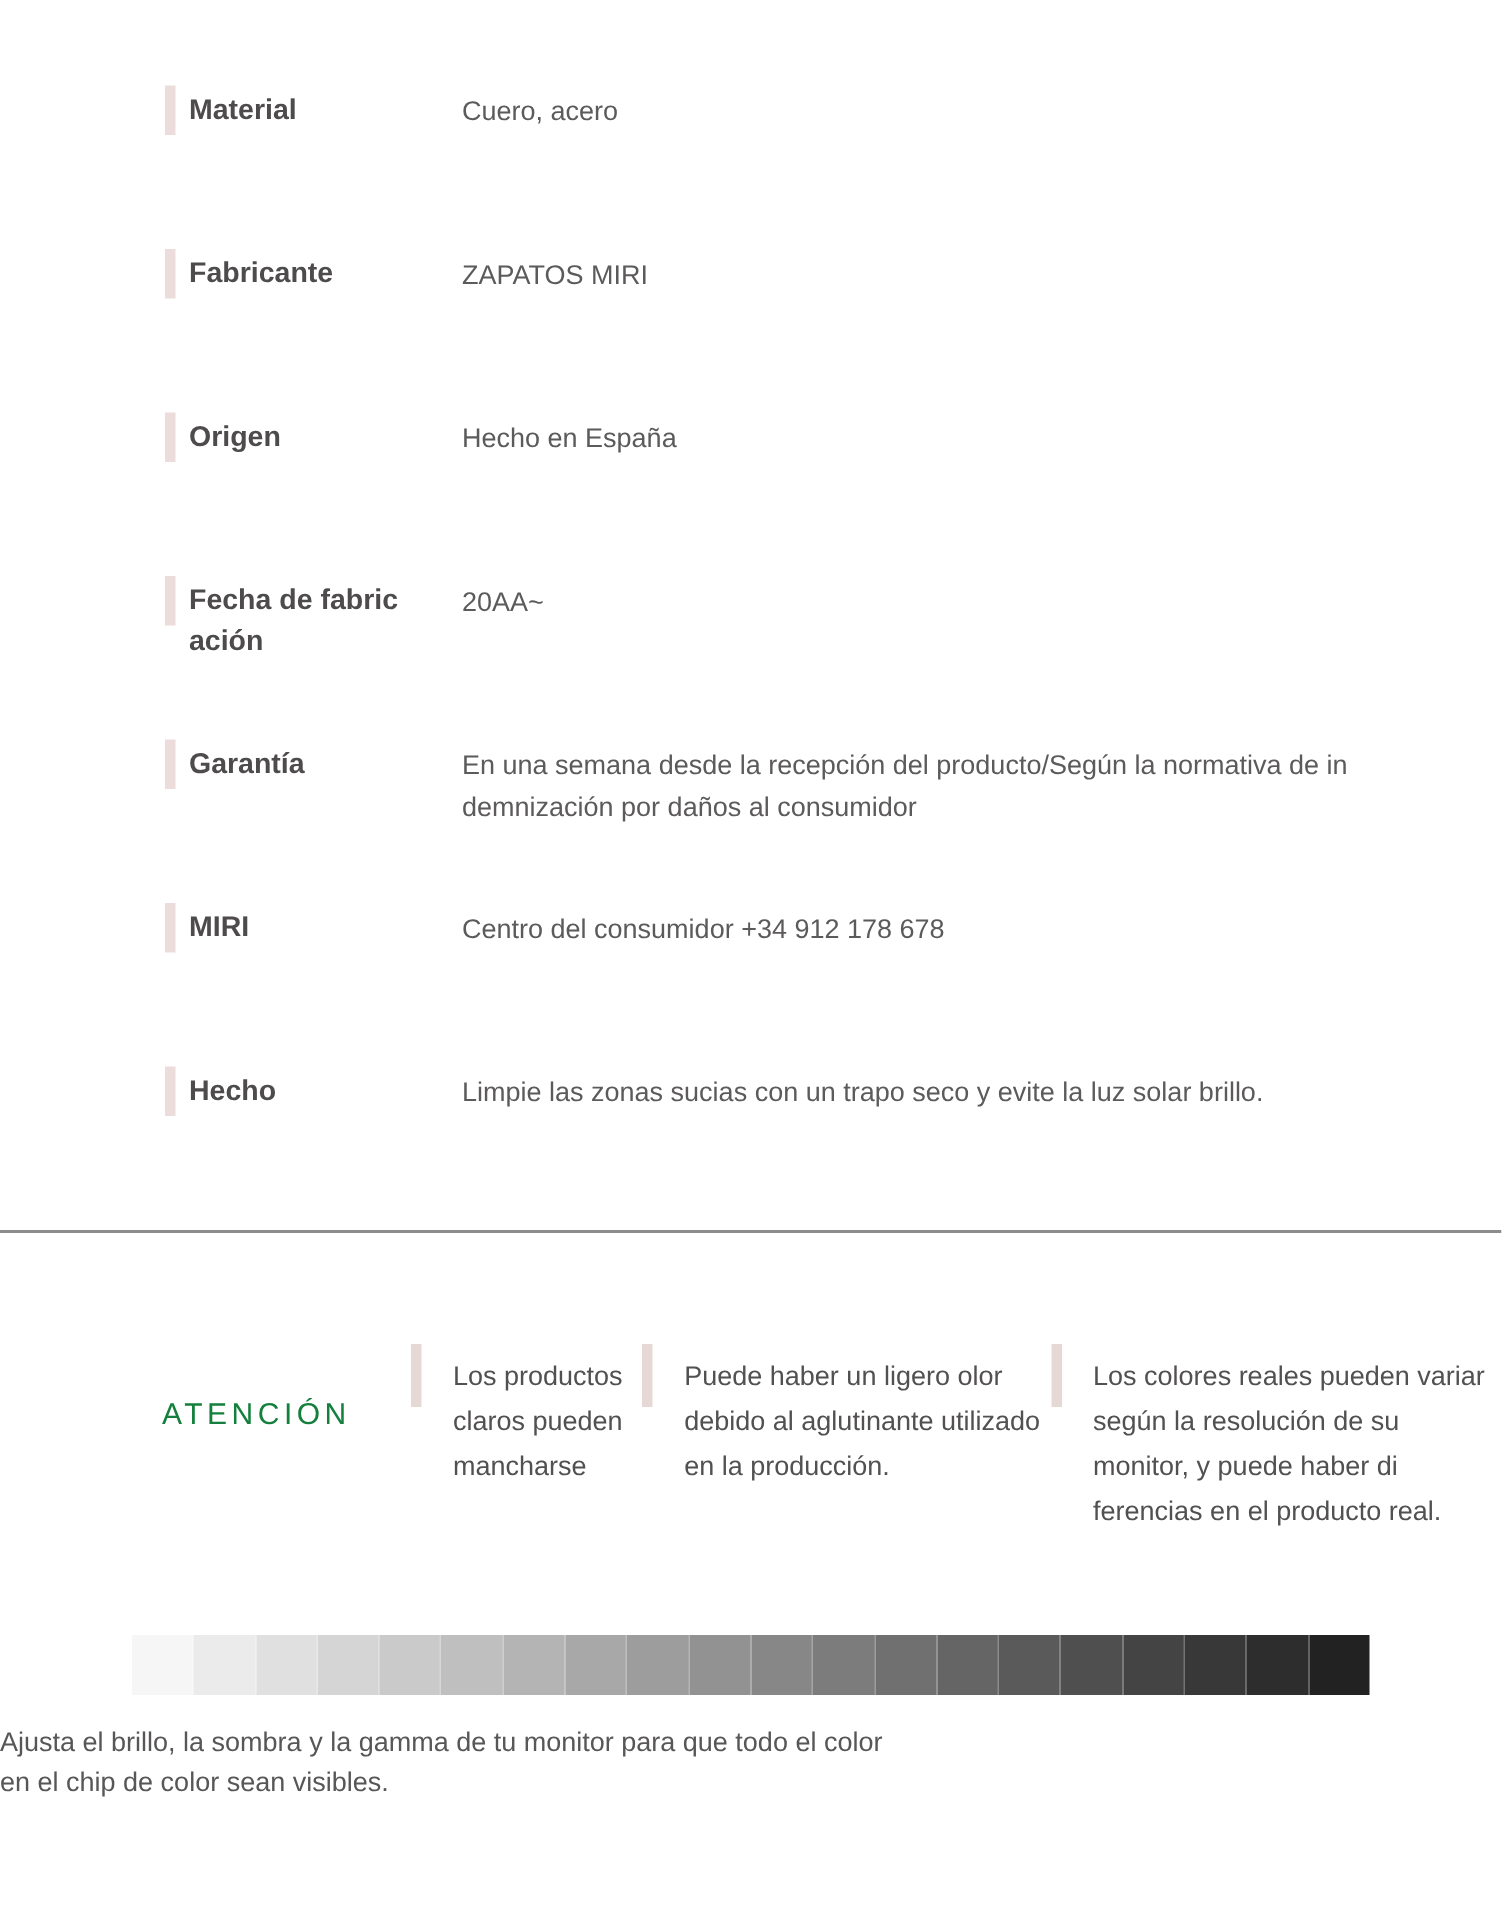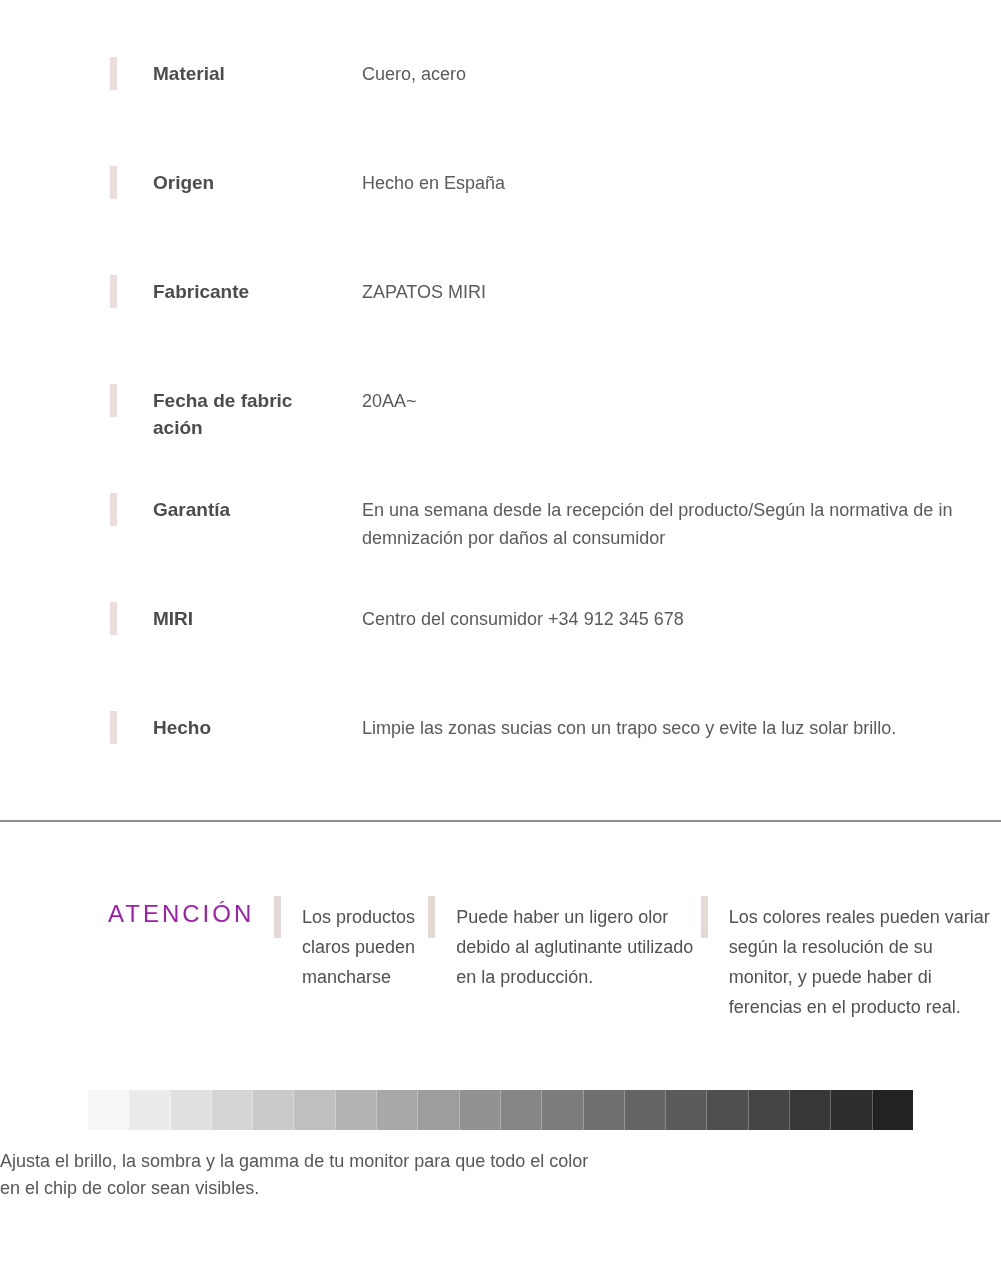--- a/index.html
+++ b/index.html
@@ -18,21 +18,20 @@
   
   .spec-table {
     padding-top: 57px;
   }
   .spec-row {
     display: flex;
     align-items: flex-start;
     height: 109px;
     padding-left: 110px;
     box-sizing: border-box;
-    gap: 27px;
   }
   .accent-bar {
     width: 7px;
     height: 33px;
     background: #eddcdc;
     flex: none;
     margin-right: 9px;
   }
   .spec-label {
     width: 182px;
@@ -63,24 +62,25 @@
   }
 
   
   .attention {
     display: flex;
     padding: 74px 0 0 108px;
   }
   .attention-heading {
     width: 166px;
     flex: none;
-    font-size: 24px;
+    font-size: 20px;
     letter-spacing: 3px;
-    color: #a21caf;
+    color: #15803d;
     padding-top: 4px;
+    margin-top: 32px;
   }
   .attention-items {
     display: flex;
   }
   .attention-item {
     display: flex;
     align-items: flex-start;
     margin-bottom: 16px;
   }
   .attention-item:last-child { margin-bottom: 10px; }
@@ -130,48 +130,48 @@
 <div class="spec-table">
 
   <div class="spec-row">
     <span class="accent-bar" style="background: rgb(237, 220, 220);"></span>
     <div class="spec-label">Material</div>
     <div class="spec-value">Cuero, acero</div>
   </div>
 
   <div class="spec-row">
     <span class="accent-bar" style="background: rgb(237, 220, 220);"></span>
+    <div class="spec-label">Fabricante</div>
+    <div class="spec-value">ZAPATOS MIRI</div>
+  </div>
+
+  <div class="spec-row">
+    <span class="accent-bar" style="background: rgb(237, 220, 220);"></span>
     <div class="spec-label">Origen</div>
     <div class="spec-value">Hecho en España</div>
-  </div>
-
-  <div class="spec-row">
-    <span class="accent-bar" style="background: rgb(237, 220, 220);"></span>
-    <div class="spec-label">Fabricante</div>
-    <div class="spec-value">ZAPATOS MIRI</div>
   </div>
 
   <div class="spec-row">
     <span class="accent-bar" style="background: rgb(237, 220, 220);"></span>
     <div class="spec-label">Fecha de fabric
 ación</div>
     <div class="spec-value">20AA~</div>
   </div>
 
   <div class="spec-row">
     <span class="accent-bar" style="background: rgb(237, 220, 220);"></span>
     <div class="spec-label">Garantía</div>
     <div class="spec-value">En una semana desde la recepción del producto/Según la normativa de in
 demnización por daños al consumidor</div>
   </div>
 
   <div class="spec-row">
     <span class="accent-bar" style="background: rgb(237, 220, 220);"></span>
     <div class="spec-label">MIRI</div>
-    <div class="spec-value">Centro del consumidor +34 912 345 678</div>
+    <div class="spec-value">Centro del consumidor +34 912 178 678</div>
   </div>
 
   <div class="spec-row">
     <span class="accent-bar" style="background: rgb(237, 220, 220);"></span>
     <div class="spec-label">Hecho</div>
     <div class="spec-value">Limpie las zonas sucias con un trapo seco y evite la luz solar brillo.</div>
   </div>
 
 </div>
 

